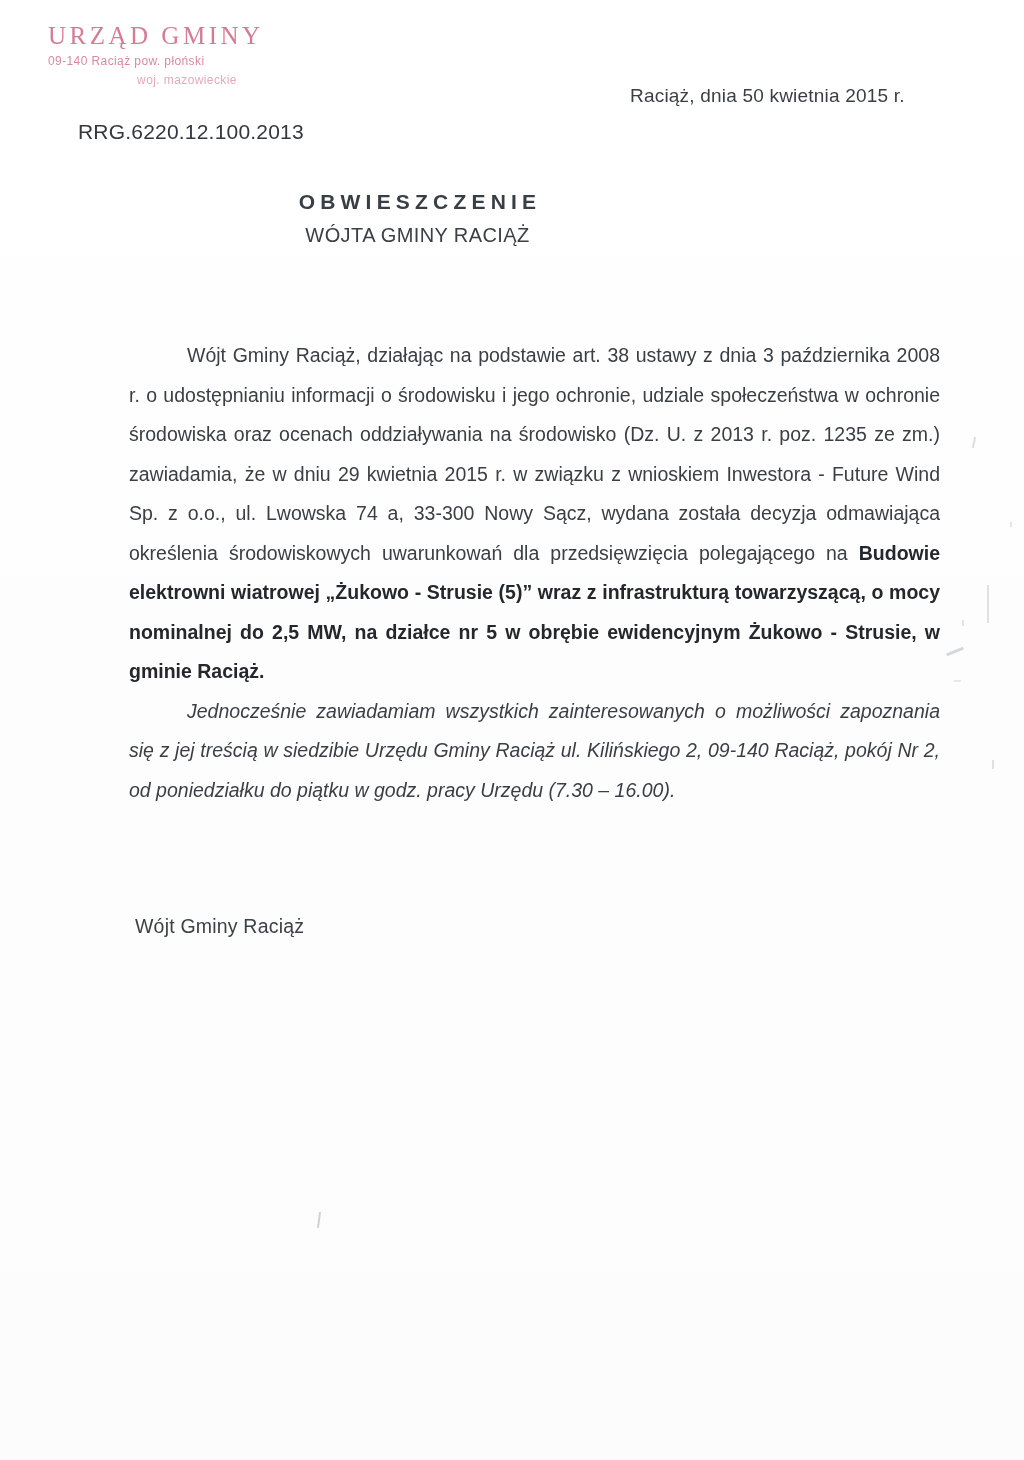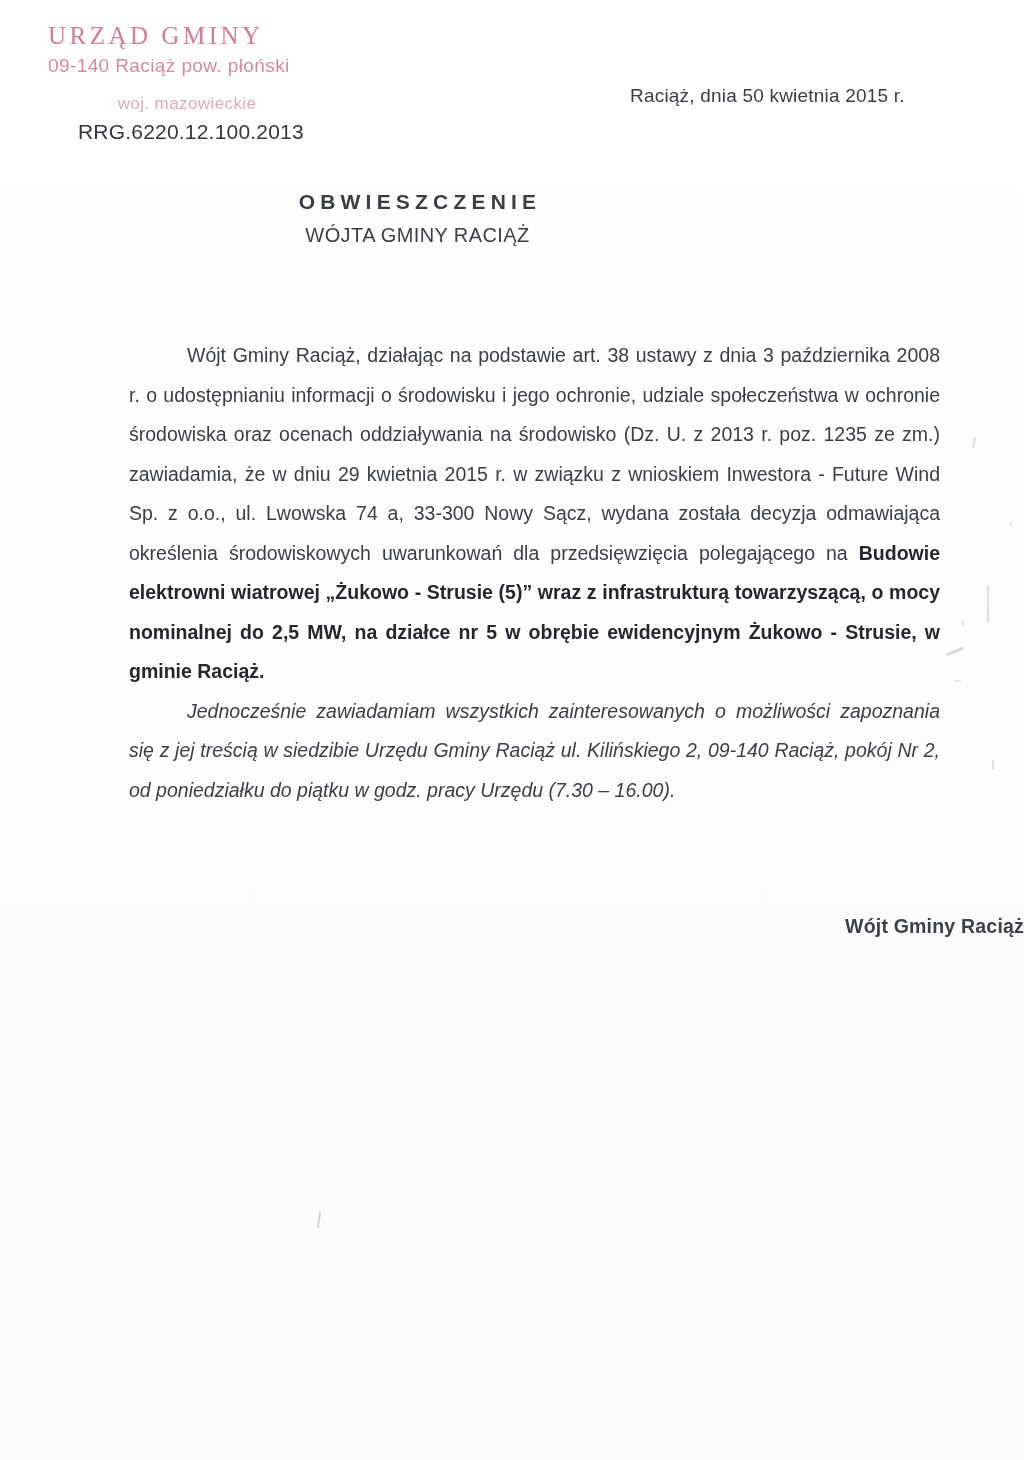--- a/index.html
+++ b/index.html
@@ -37,33 +37,33 @@
   }
   .stamp-line1 {
     font-family: "Liberation Serif", serif;
     font-size: 25px;
     letter-spacing: 3.5px;
     color: #d06a87;
     opacity: 0.88;
     white-space: nowrap;
   }
   .stamp-line2 {
-    font-size: 19px;
+    font-size: 12px;
     letter-spacing: 0.4px;
     color: #d4728d;
     opacity: 0.84;
     margin-top: 4px;
     white-space: nowrap;
   }
   .stamp-line3 {
-    font-size: 17px;
+    font-size: 12px;
     letter-spacing: 0.4px;
     color: #dd93a8;
     opacity: 0.80;
-    margin-top: 17px;
+    margin-top: 5px;
     text-align: center;
     padding-right: 42px;
     white-space: nowrap;
   }
 
   
   .refno {
     position: absolute;
     left: 78px;
     top: 120px;
@@ -133,24 +133,23 @@
     font-weight: bold;
     color: #24282d;
   }
 
   
   .signature {
     position: absolute;
     left: 0;
     top: 915px;
     width: 1024px;
-    text-align: right;
+    text-align: left;
     padding-left: 135px;
     box-sizing: border-box;
-    font-weight: bold;
   }
   .sig-role {
     font-size: 19.5px;
     color: #3c4147;
     letter-spacing: 0.2px;
   }
   .sig-name {
     margin-top: 17px;
     font-size: 19.5px;
     color: #3c4147;

